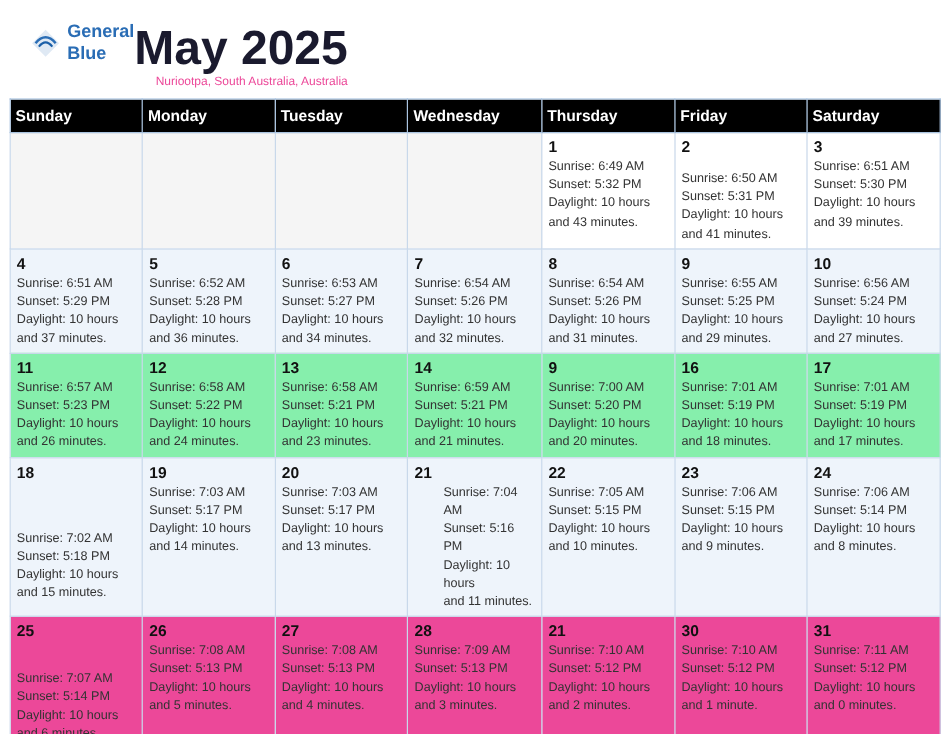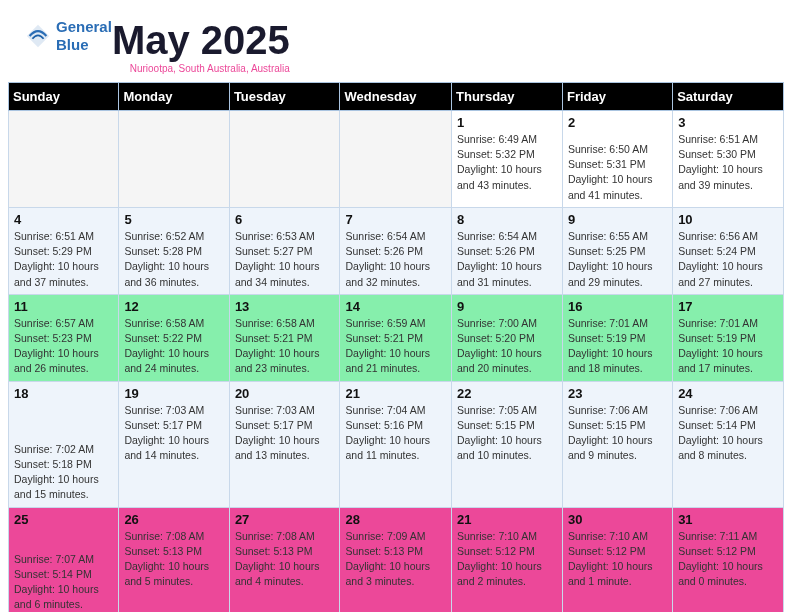--- a/index.html
+++ b/index.html
@@ -277,21 +277,21 @@
           </td>
           <td>
             <div class="day-num">20</div>
             <div class="day-info" style="white-space: pre-line;">Sunrise: 7:03 AM
 Sunset: 5:17 PM
 Daylight: 10 hours
 and 13 minutes.</div>
           </td>
           <td>
             <div class="day-num">21</div>
-            <div class="day-info" style="white-space: pre-line;">Sunrise: 7:04 AM
+            <div class="day-info" style="white-space: pre-line; margin-left: 24px;">Sunrise: 7:04 AM
 Sunset: 5:16 PM
 Daylight: 10 hours
 and 11 minutes.</div>
           </td>
           <td>
             <div class="day-num">22</div>
             <div class="day-info" style="white-space: pre-line;">Sunrise: 7:05 AM
 Sunset: 5:15 PM
 Daylight: 10 hours
 and 10 minutes.</div>

